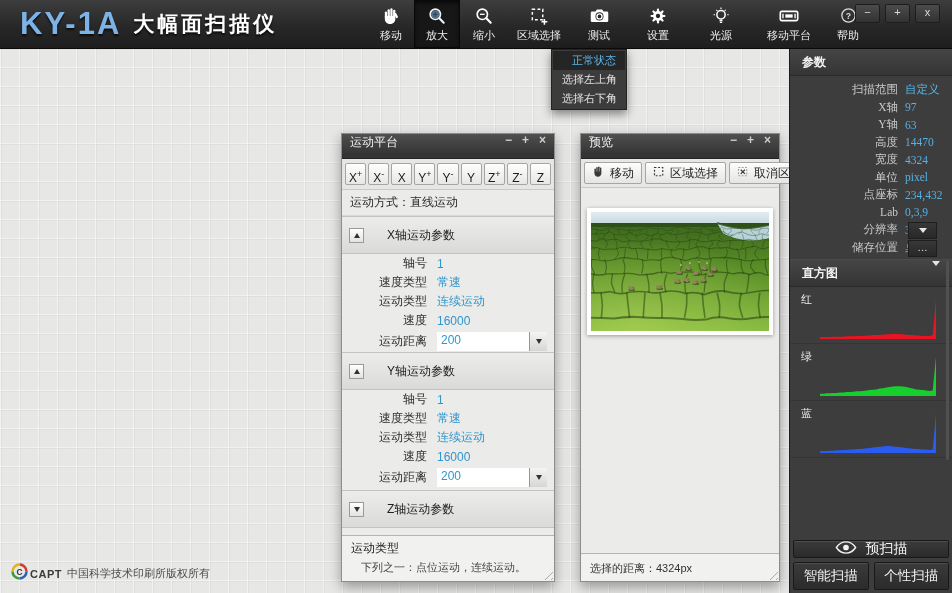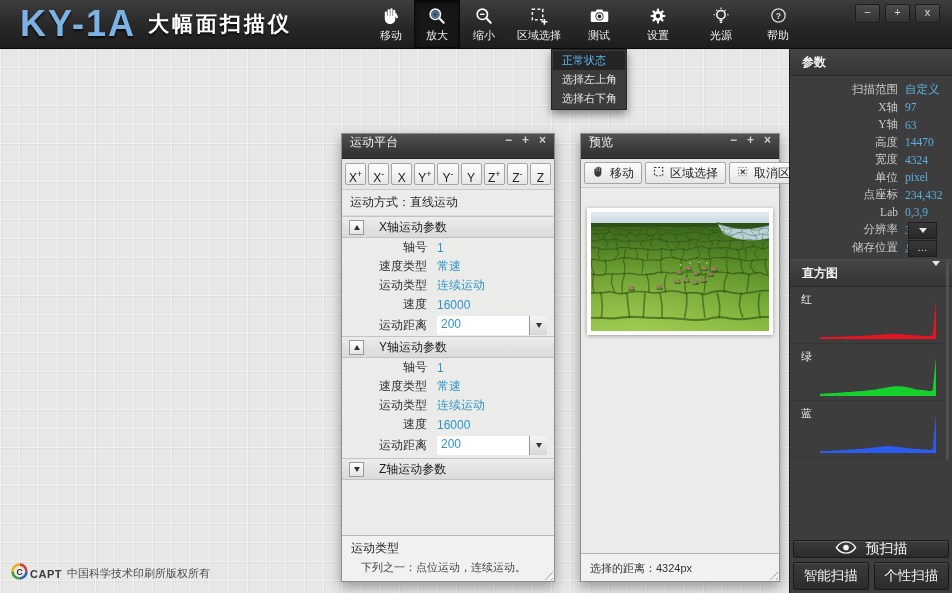--- a/index.html
+++ b/index.html
@@ -8,21 +8,21 @@
     font-family:"Liberation Sans","DejaVu Sans",sans-serif;
     background:#e8e8e6;
   }
   
   .topbar{
     position:absolute;left:0;top:0;width:952px;height:48px;
     background:linear-gradient(#3d3d3d,#262626 60%,#1e1e1e);
     border-bottom:1px solid #0b0b0b;z-index:20;
   }
   .brand{position:absolute;left:20px;top:0;height:48px;display:flex;align-items:center;gap:12px;}
-  .brand-logo{font-size:36px;font-weight:bold;color:#7db2e6;letter-spacing:2px;text-shadow:0 2px 2px rgba(0,0,0,.7);}
+  .brand-logo{font-size:31px;font-weight:bold;color:#7db2e6;letter-spacing:2px;text-shadow:0 2px 2px rgba(0,0,0,.7);}
   .brand-name{font-size:21px;font-weight:bold;color:#fff;letter-spacing:3px;text-shadow:0 2px 2px rgba(0,0,0,.7);}
   .toolbar{position:absolute;left:368px;top:0;height:48px;display:flex;}
   .tool{height:48px;display:flex;flex-direction:column;align-items:center;justify-content:center;gap:2px;color:#ededed;font-size:11px;cursor:pointer;}
   .tool .ticon{height:21px;display:flex;align-items:center;}
   .tool.active{background:#171717;box-shadow:inset 0 0 0 1px #090909, inset 0 2px 5px rgba(0,0,0,.8);}
   .winctl{position:absolute;top:4px;right:12px;display:flex;gap:5px;}
   .winbtn{width:23px;height:17px;background:linear-gradient(#4c4c4c,#323232);border:1px solid #1d1d1d;border-radius:2px;color:#ddd;font-size:11px;line-height:15px;text-align:center;cursor:pointer;}
   
   .canvas{
     position:absolute;left:0;top:48px;width:790px;height:545px;
@@ -32,20 +32,21 @@
       linear-gradient(to bottom, rgba(255,255,255,.6) 1px, transparent 1px),
       linear-gradient(to right, rgba(0,0,0,.035) 2px, transparent 2px),
       linear-gradient(to bottom, rgba(0,0,0,.035) 2px, transparent 2px);
     background-size:19px 19px;
   }
   
   .ctx-menu{
     position:absolute;left:551px;top:49px;width:72px;z-index:30;
     background:#3c3c3c;border:1px solid #242424;padding:1px;
     box-shadow:0 4px 9px rgba(0,0,0,.45);
+    text-align:right;
   }
   .ctx-item{height:19px;line-height:19px;padding:0 9px;font-size:11px;color:#e4e4e4;white-space:nowrap;cursor:pointer;}
   .ctx-item.active{background:#252525;color:#5db6ec;}
   
   .panel{
     position:absolute;background:#ebebe9;border:1px solid #8d8d8b;
     box-shadow:0 5px 12px rgba(0,0,0,.35);z-index:10;
   }
   .panel-title{
     height:24px;background:linear-gradient(#505050,#333 85%);
@@ -65,21 +66,21 @@
     position:absolute;right:1px;bottom:1px;width:12px;height:12px;cursor:nwse-resize;
     background:repeating-linear-gradient(135deg, transparent 0 3px, #a9a9a7 3px 4px);
     clip-path:polygon(100% 0,100% 100%,0 100%);
   }
   
   .motion-panel{left:341px;top:133px;width:212px;height:447px;}
   .axis-row{display:flex;gap:2px;padding:4px 3px;background:#e6e6e4;border-bottom:1px solid #c9c9c7;}
   .axis-btn{flex:1;height:22px;background:linear-gradient(#fefefe,#e7e7e5);border:1px solid #a5a5a3;border-radius:2px;font-size:12px;color:#1d1d1d;text-align:center;line-height:20px;padding:0;cursor:pointer;font-family:inherit;}
   .axis-btn sup{font-size:9px;}
   .mode-row{padding:4px 8px;font-size:12px;color:#2a2a2a;border-bottom:1px solid #d9d9d7;}
-  .sec-head{height:20px;background:linear-gradient(#ececea,#dadad8);border-top:1px solid #c3c3c1;border-bottom:1px solid #c3c3c1;display:flex;align-items:center;gap:15px;padding:0 7px;font-size:12px;color:#1f1f1f;cursor:pointer;}
+  .sec-head{height:20px;background:linear-gradient(#ececea,#dadad8);border-top:1px solid #c3c3c1;border-bottom:1px solid #c3c3c1;display:flex;align-items:center;gap:23px;padding:8px 7px;font-size:12px;color:#1f1f1f;cursor:pointer;}
   .tglbox{width:13px;height:13px;background:linear-gradient(#fff,#e3e3e1);border:1px solid #9a9a98;display:inline-flex;align-items:center;justify-content:center;}
   .tri-up{width:0;height:0;border-left:3.5px solid transparent;border-right:3.5px solid transparent;border-bottom:5px solid #333;}
   .tri-dn{width:0;height:0;border-left:3.5px solid transparent;border-right:3.5px solid transparent;border-top:5px solid #333;}
   .param-row{display:flex;align-items:center;height:19px;font-size:12px;}
   .param-label{width:85px;text-align:right;color:#2e2e2e;}
   .param-value{margin-left:10px;color:#2f95cc;}
   .combo-row{height:22px;display:flex;align-items:center;font-size:12px;}
   .combo{margin-left:10px;margin-right:7px;flex:1;height:19px;border:1px solid #97979
 5;background:#fff;display:flex;align-items:stretch;cursor:pointer;}
   .combo-value{flex:1;padding:1px 4px 0;color:#2f95cc;}
@@ -207,20 +208,30 @@
     </div>
     <div class="tool" style="width:66px">
       <span class="ticon">
         <svg viewBox="0 0 24 24" width="20" height="20" fill="none" stroke="#fff">
             <circle cx="12" cy="10.5" r="5" stroke-width="1.8"></circle>
             <path d="M10.2 17.4h3.6M10.6 19.6h2.8" stroke-width="1.6"></path>
             <path d="M12 1.8v2M4.8 10.5h-2M21.2 10.5h-2M6.4 4.6l1.4 1.4M17.6 4.6l-1.4 1.4" stroke-width="1.4" stroke-dasharray="1.7 1.6"></path>
           </svg>
       </span>
       <span>光源</span>
+    </div>
+    <div class="tool" style="width:70px">
+      <span class="ticon">
+        <svg viewBox="0 0 24 24" width="22" height="22" fill="none" stroke="#fff">
+            <rect x="2.5" y="7" width="19" height="10" rx="1.6" stroke-width="1.8"></rect>
+            <rect x="8" y="10.2" width="8" height="3.6" fill="#fff" stroke="none"></rect>
+            <path d="M5.4 9.6v4.8M18.6 9.6v4.8" stroke-width="1.5"></path>
+          </svg>
+      </span>
+      <span>移动平台</span>
     </div>
     <div class="tool" style="width:48px">
       <span class="ticon">
         <svg viewBox="0 0 24 24" width="19" height="19" fill="none">
             <circle cx="12" cy="12" r="8.4" stroke="#ddd" stroke-width="1.6"></circle>
             <text x="12" y="16" font-size="11" fill="#ddd" text-anchor="middle" font-weight="bold" font-family="inherit">?</text>
           </svg>
       </span>
       <span>帮助</span>
     </div>

